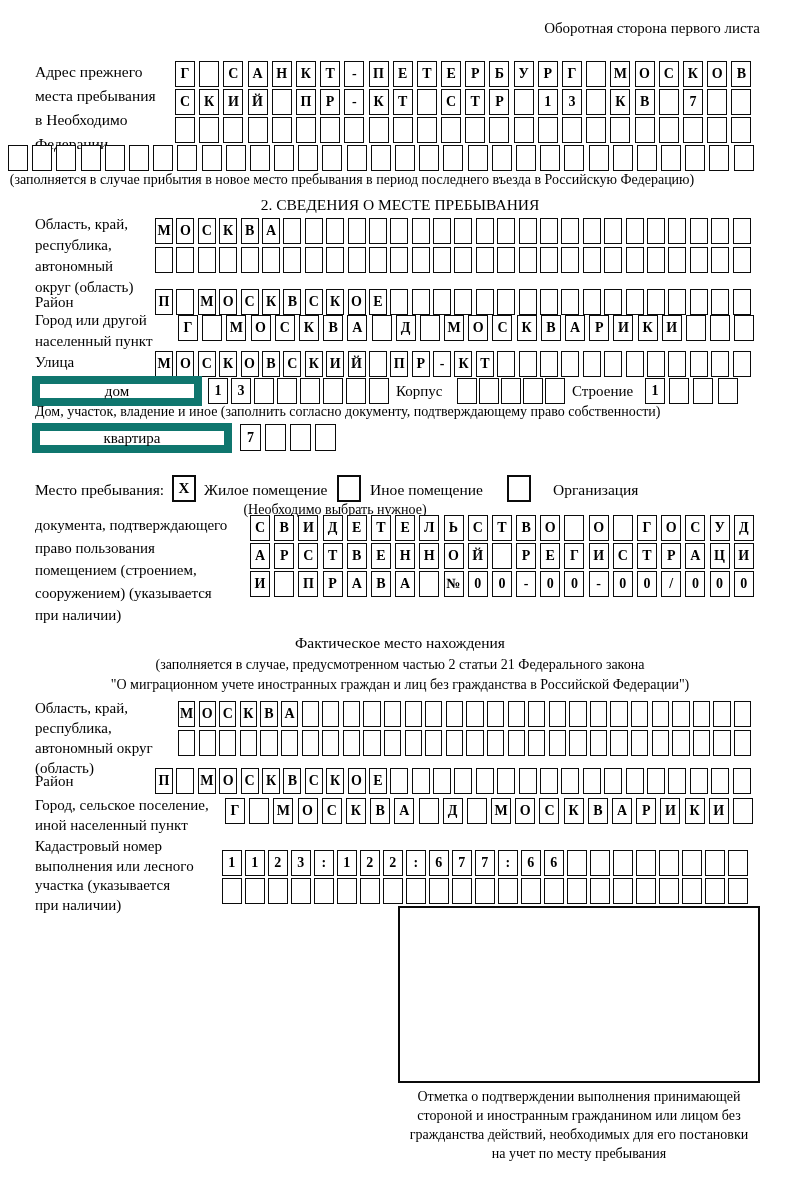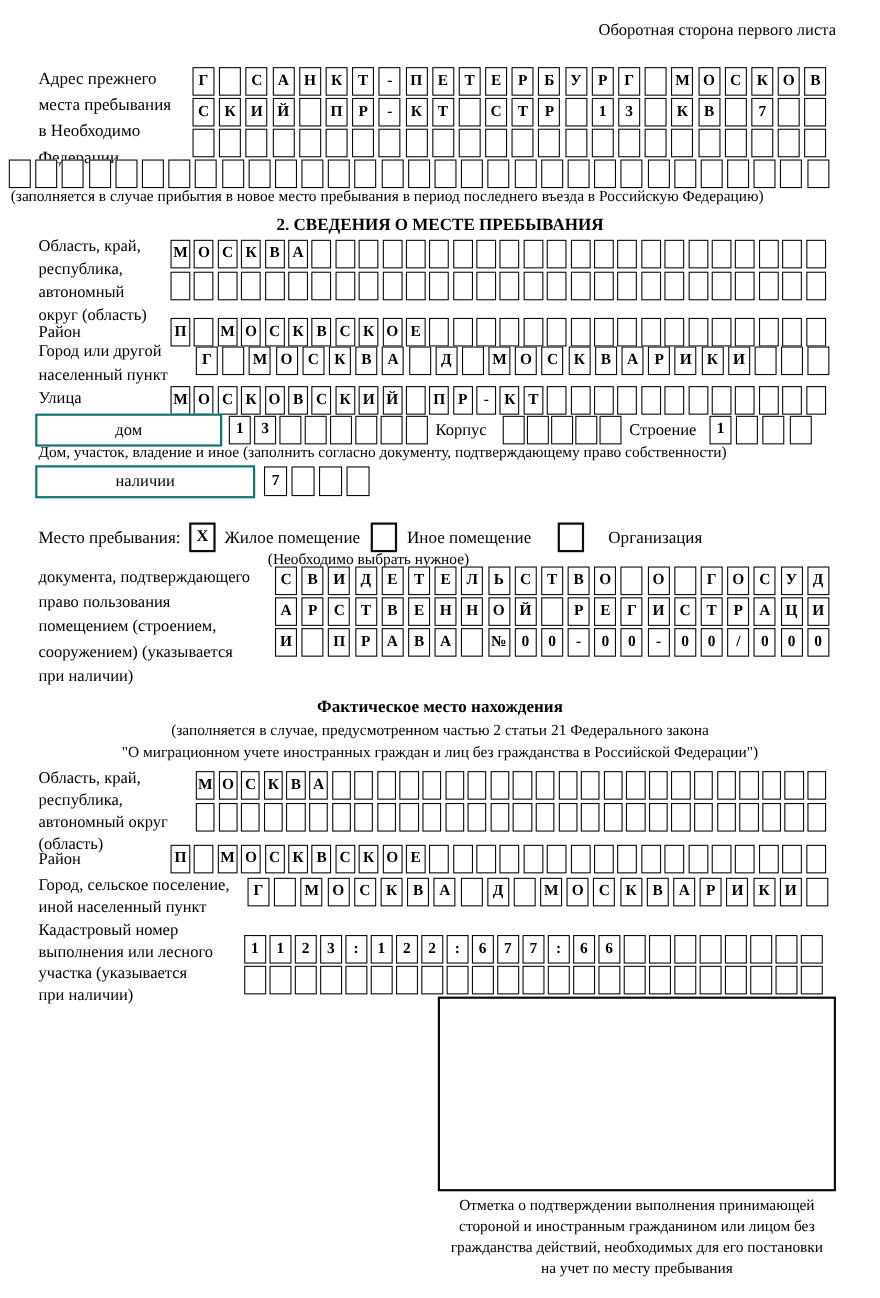--- a/index.html
+++ b/index.html
@@ -14,27 +14,27 @@
   .boxrow{position:absolute;display:flex}
   .cell{height:26px;border:1.6px solid #0b0b0b;box-sizing:border-box;display:flex;
         align-items:center;justify-content:center;font-size:14px;font-weight:700;background:#fff}
   .row24{gap:4.2px}.row24 .cell{width:20px}
   .row28{gap:3.4px}.row28 .cell{width:18px}
   .rowfo{gap:3.3px}.rowfo .cell{width:17.3px}
   .rowkad{gap:3.5px}.rowkad .cell{width:19.5px}
   .rowdom{gap:3px}.rowdom .cell{width:20px}
   .rowkor{gap:2px}.rowkor .cell{width:20px}
   .rowapt{gap:4px}.rowapt .cell{width:21px;height:27px}
-  .longbox{border:2px solid #0f766e;box-sizing:border-box;display:flex;align-items:center;
+  .longbox{border:8px solid #0f766e;box-sizing:border-box;display:flex;align-items:center;
            justify-content:center;font-size:15px;background:#fff}
   .chk{width:24px;height:27px;border:2px solid #0b0b0b;box-sizing:border-box;display:flex;
        align-items:center;justify-content:center;font-size:15px;font-weight:700;background:#fff}
   .cap{font-size:14px}
   .center{text-align:center}
-  .bold{font-weight:700}
+  .bold{font-weight:400}
   .stampbox{border:2px solid #0b0b0b;box-sizing:border-box;background:#fff}
   .capline{font-size:14px;line-height:19px}
 </style>
 </head>
 <body>
 
 <div id="page">
 
   <div class="abs" style="left:420px;top:20px;width:340px;text-align:right;font-size:15px">Оборотная сторона первого листа</div>
 
@@ -342,21 +342,21 @@
     </div>
   <div class="abs lab2" style="left:572px;top:381px">Строение</div>
   <div class="boxrow row24" style="left:645px;top:378px">
       <div class="cell">1</div>
       <div class="cell"></div>
       <div class="cell"></div>
       <div class="cell"></div>
     </div>
   <div class="abs cap" style="left:35px;top:404px">Дом, участок, владение и иное (заполнить согласно документу, подтверждающему право собственности)</div>
 
-  <div class="abs longbox" style="left:32px;top:423px;width:200px;height:30px">наличии</div>
+  <div class="abs longbox" style="left:32px;top:423px;width:200px;height:30px">квартира</div>
   <div class="boxrow rowapt" style="left:240px;top:424px">
       <div class="cell">7</div>
       <div class="cell"></div>
       <div class="cell"></div>
       <div class="cell"></div>
     </div>
 
   <div class="abs lab" style="left:35px;top:478px">Место пребывания:</div>
   <div class="abs chk" style="left:172px;top:475px">X</div>
   <div class="abs lab" style="left:204px;top:478px">Жилое помещение</div>

